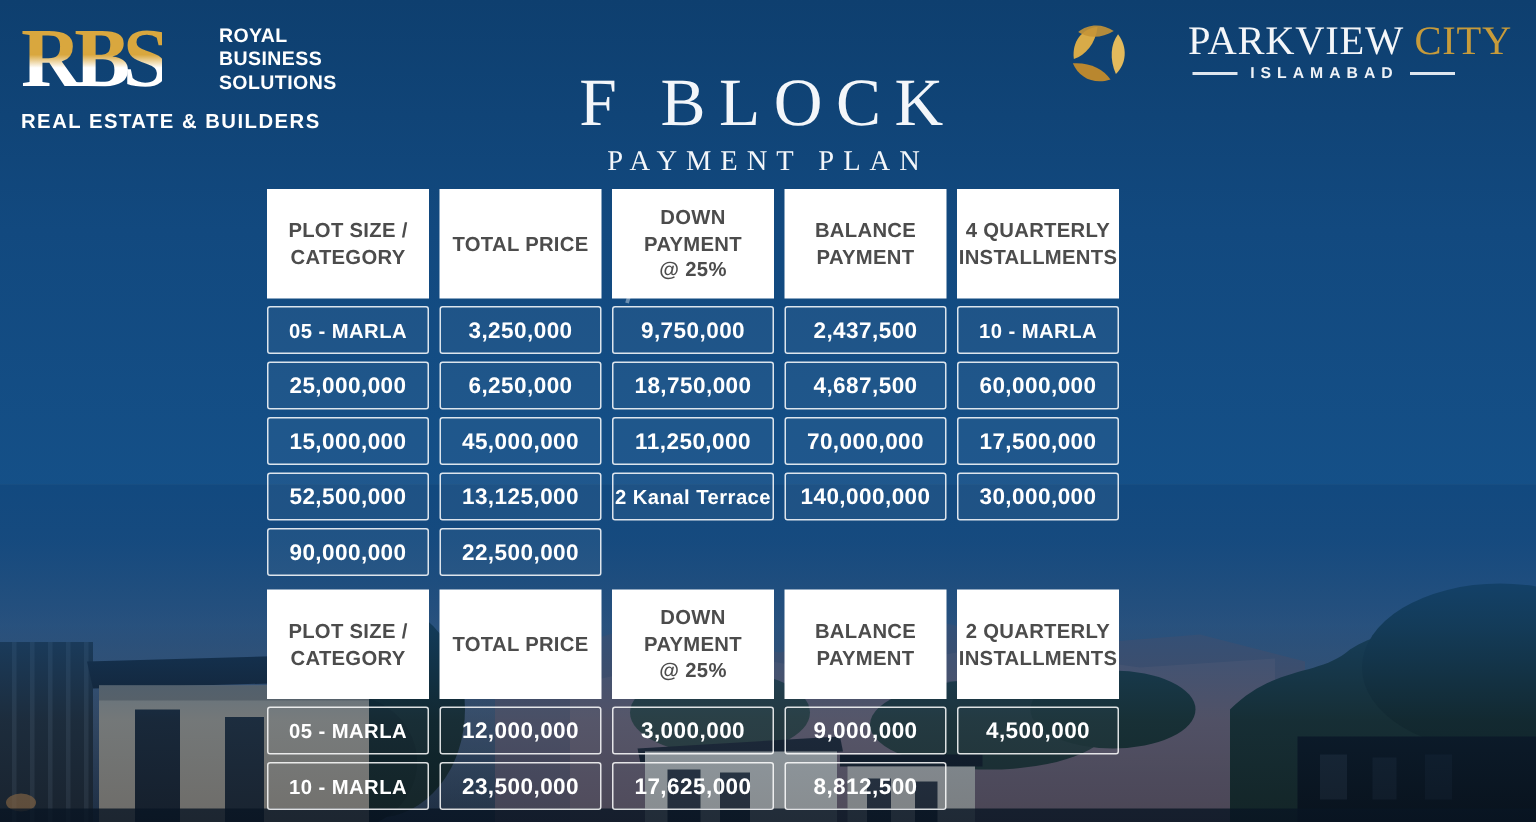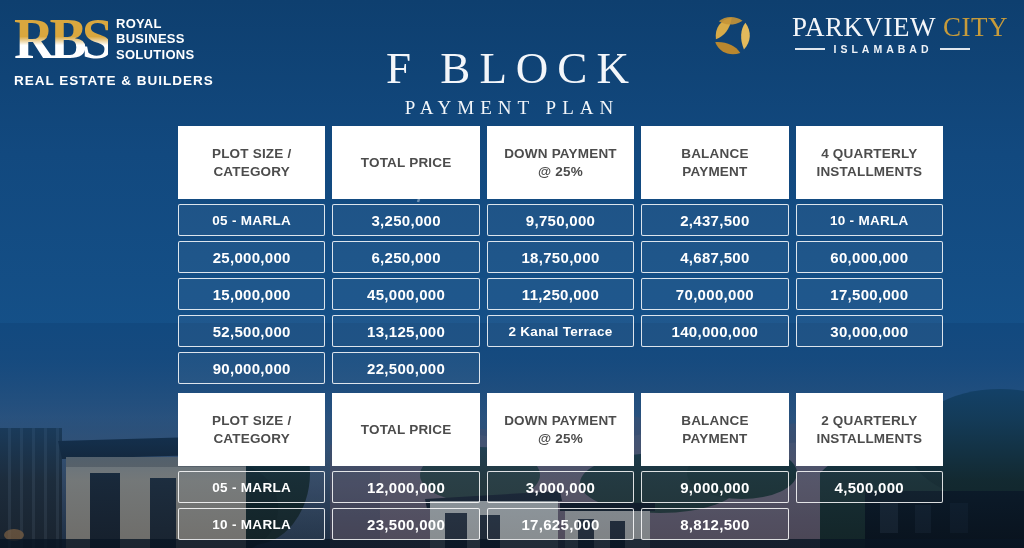--- a/index.html
+++ b/index.html
@@ -15,21 +15,21 @@
   .photo-fade{
     position:absolute;left:0;bottom:0;width:1024px;height:225px;
     background:linear-gradient(180deg,
       #12497f 0%, rgba(18,73,127,0.92) 16%,
       rgba(18,73,127,0.62) 42%, rgba(13,48,84,0.38) 70%,
       rgba(6,24,46,0.40) 100%);
     pointer-events:none;
   }
   
   .rbs{position:absolute;left:14px;top:8px;}
-  .rbs-row{display:flex;align-items:center;}
+  .rbs-row{display:flex;align-items:center;gap:30px;}
   .rbs-mono{
     font-family:"Liberation Serif",serif;font-weight:bold;font-size:56px;line-height:62px;
     letter-spacing:-5px;
     background:linear-gradient(180deg,#d9a73e 0%,#d9a73e 46%,#ffffff 60%,#ffffff 100%);
     -webkit-background-clip:text;background-clip:text;color:transparent;
   }
   .rbs-lines{margin-left:8px;color:#fff;font-weight:bold;font-size:13px;line-height:1.17;letter-spacing:0.3px;}
   .rbs-tagline{color:#fff;font-weight:bold;font-size:13.5px;letter-spacing:1px;margin-top:3px;white-space:nowrap;}
   .pvc{position:absolute;right:16px;top:12px;display:flex;align-items:flex-start;}
   .pvc-icon{width:46px;height:46px;margin-right:4px;margin-top:0;}
@@ -38,21 +38,21 @@
   .pvc-name .white{color:#f4f6f9;}
   .pvc-name .gold{color:#c79b3b;margin-left:7px;}
   .pvc-sub{display:flex;align-items:center;margin-top:1px;color:#eef2f7;font-size:10.5px;font-weight:bold;letter-spacing:4px;}
   .pvc-sub .rule{width:30px;height:2px;background:#dfe6ee;margin:0 8px;}
   
   .title{position:absolute;left:0;right:0;top:46px;text-align:center;color:#f3f6fa;}
   .title-main{font-family:"Liberation Serif",serif;font-size:45px;letter-spacing:9px;line-height:1;}
   .title-sub{font-family:"Liberation Serif",serif;font-size:19px;letter-spacing:6px;margin-top:6px;}
   
   .ptable{
-    position:absolute;left:178px;width:765px;
+    position:absolute;left:178px;width:568px;
     display:grid;grid-template-columns:repeat(5,1fr);
     column-gap:7px;row-gap:5px;
   }
   .t1{top:126px;}
   .t2{top:393px;}
   .th{
     background:#ffffff;color:#4c4c4c;height:73px;
     display:flex;align-items:center;justify-content:center;text-align:center;
     font-weight:bold;font-size:13.5px;line-height:1.3;letter-spacing:0.2px;white-space:pre-line;
   }

